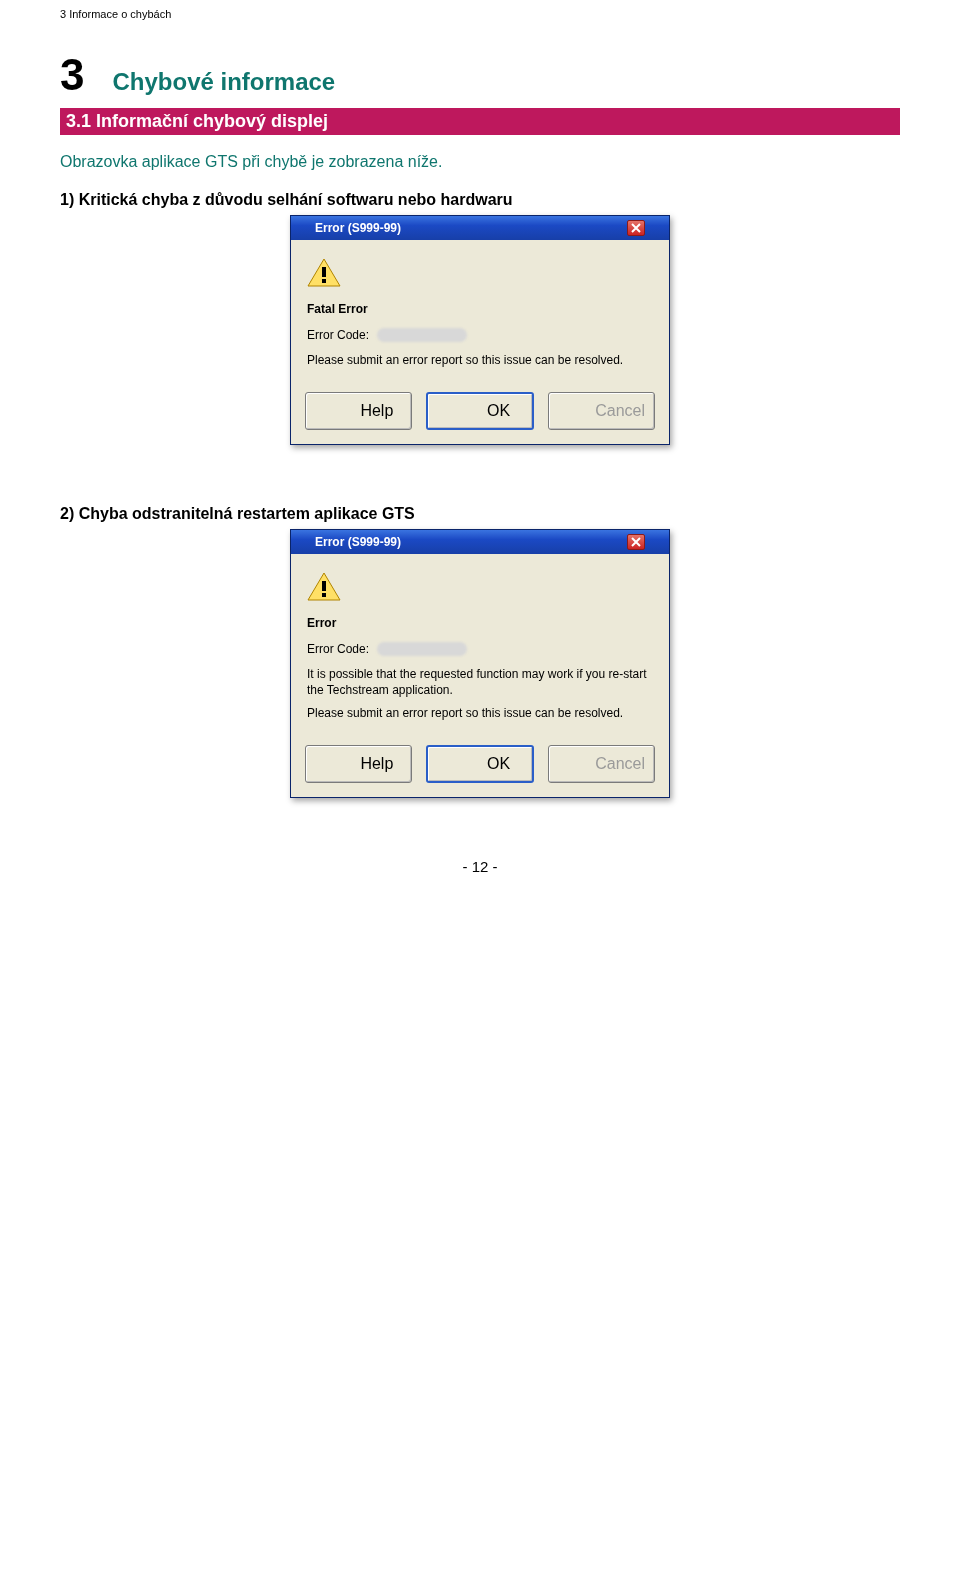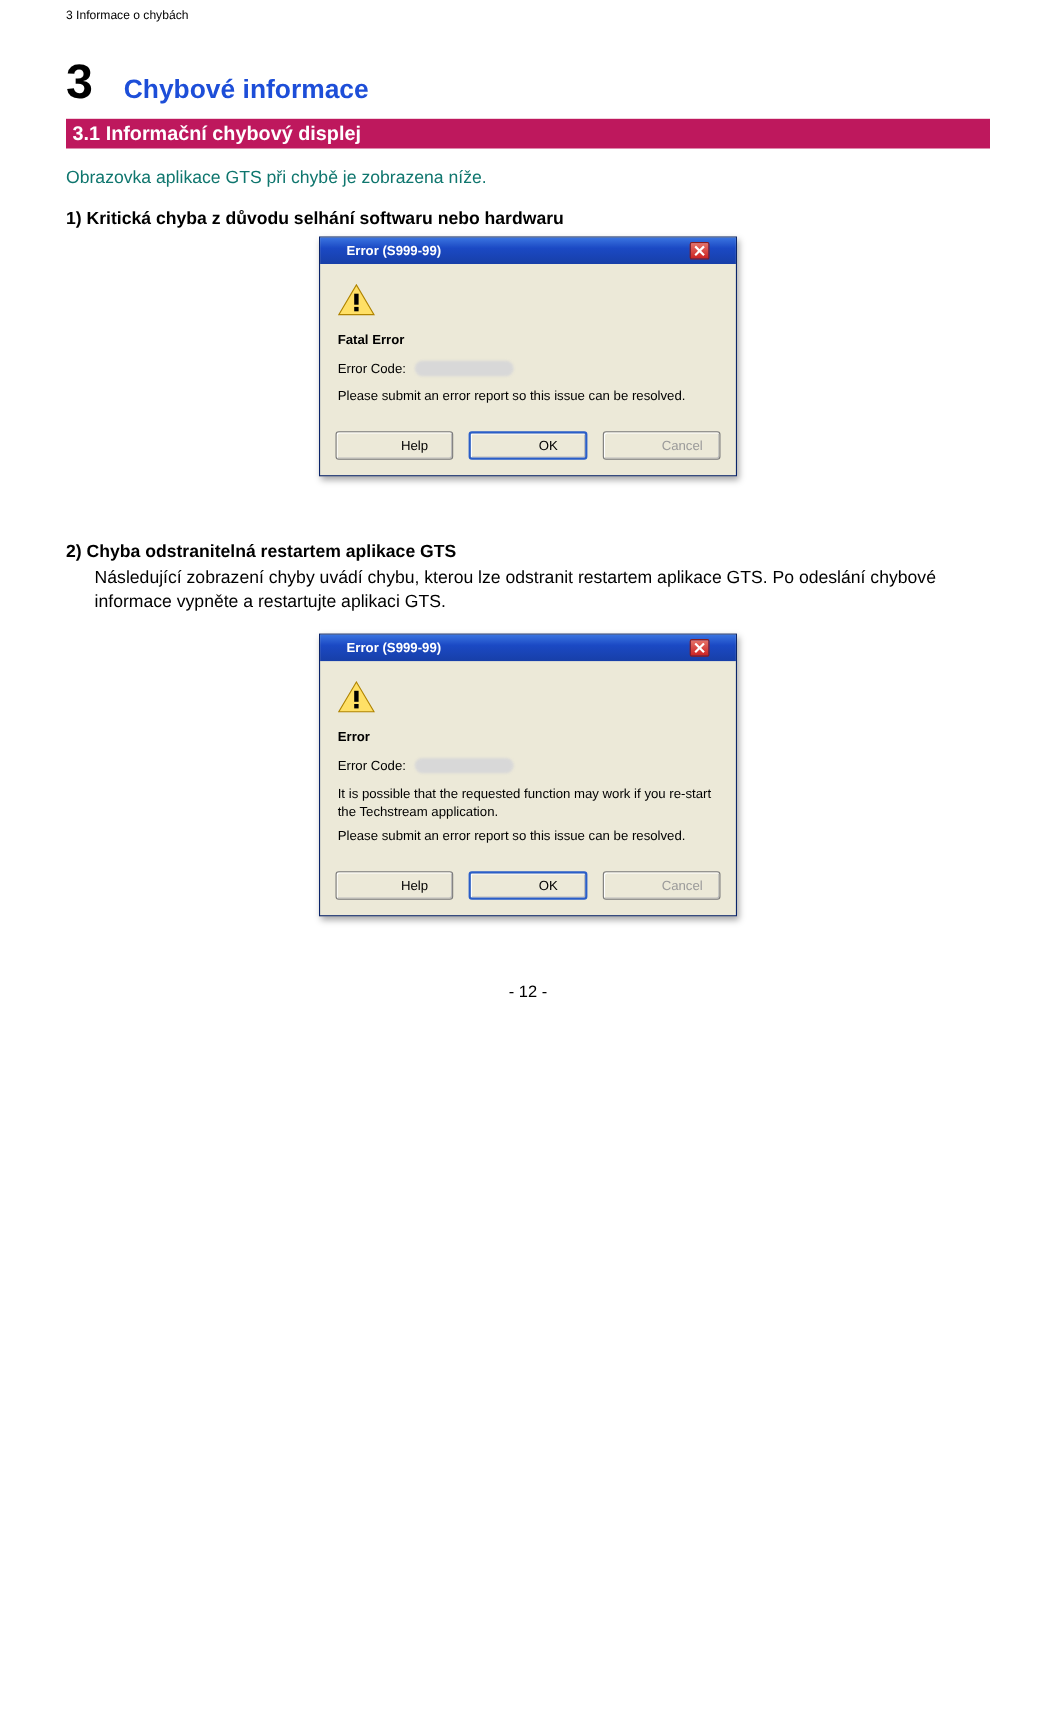--- a/index.html
+++ b/index.html
@@ -26,21 +26,21 @@
   }
   .chapter-number {
     font-size: 44px;
     font-weight: bold;
     color: #000;
     margin-right: 28px;
   }
   .chapter-title {
     font-size: 24px;
     font-weight: bold;
-    color: #1d4ed8;
+    color: #0f766e;
   }
   .section-bar {
     background: #be185d;
     color: #fff;
     font-size: 18px;
     font-weight: bold;
     padding: 3px 6px;
     margin-bottom: 18px;
   }
   .intro-para {
@@ -139,22 +139,22 @@
     margin-bottom: 6px;
   }
   .dlg-buttons {
     display: flex;
     justify-content: space-between;
     gap: 14px;
     padding: 10px 14px 14px 14px;
   }
   .btn {
     flex: 1;
-    height: 26px;
-    font-size: 12px;
+    height: 38px;
+    font-size: 16px;
     font-family: Tahoma, Arial, sans-serif;
     background: #ece9d8;
     color: #000;
     border: 1px solid #7a7a7a;
     border-radius: 3px;
     box-shadow: inset 1px 1px 0 #fff, inset -1px -1px 0 #bbb;
     cursor: pointer;
     padding-left: 43px;
   }
   .btn.default {
@@ -220,21 +220,20 @@
       </div>
       <div class="dlg-buttons">
         <button class="btn">Help</button>
         <button class="btn default">OK</button>
         <button class="btn disabled">Cancel</button>
       </div>
     </div>
   </div>
 
   <div class="item-heading">2)   Chyba odstranitelná restartem aplikace GTS</div>
-  <p class="item-body">Následující zobrazení chyby uvádí chybu, kterou lze odstranit restartem aplikace GTS. Po odeslání chybové informace vypněte a restartujte aplikaci GTS.</p>
 
   <div class="dlg-wrap">
     <div class="dlg">
       <div class="titlebar">
         <span>Error (S999-99)</span>
         <div class="titlebar-close">
           <svg width="10" height="10" viewBox="0 0 10 10">
               <path d="M1 1 L9 9 M9 1 L1 9" stroke="#fff" stroke-width="2" fill="none"></path>
             </svg>
         </div>

